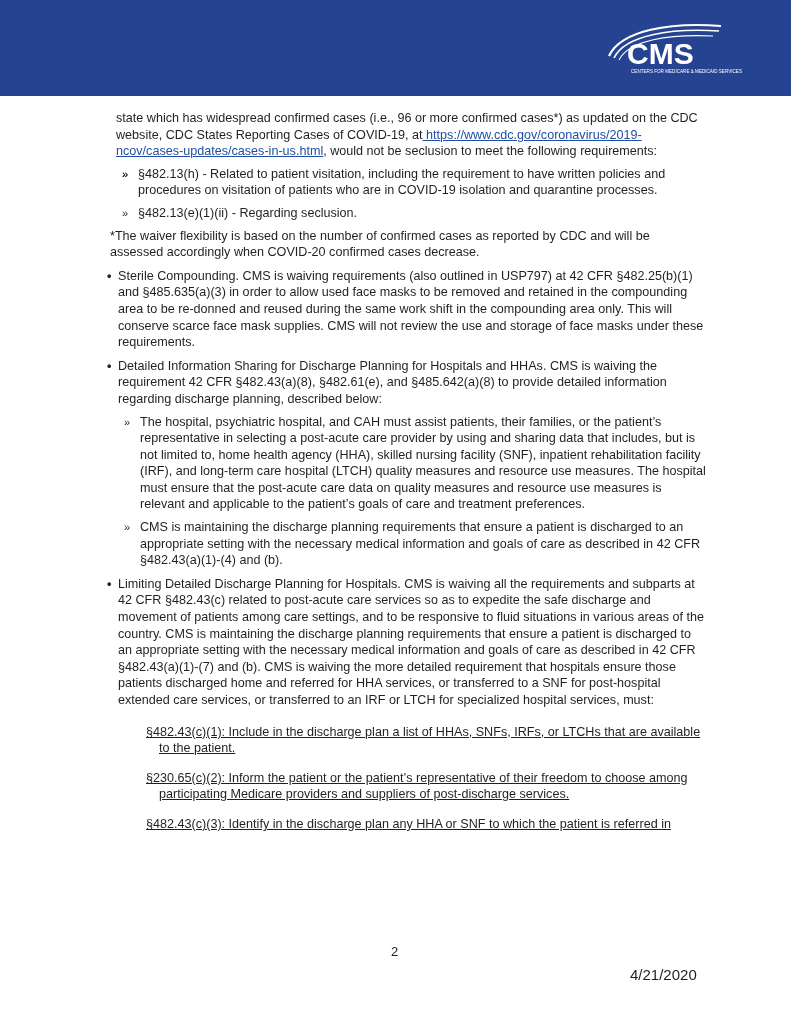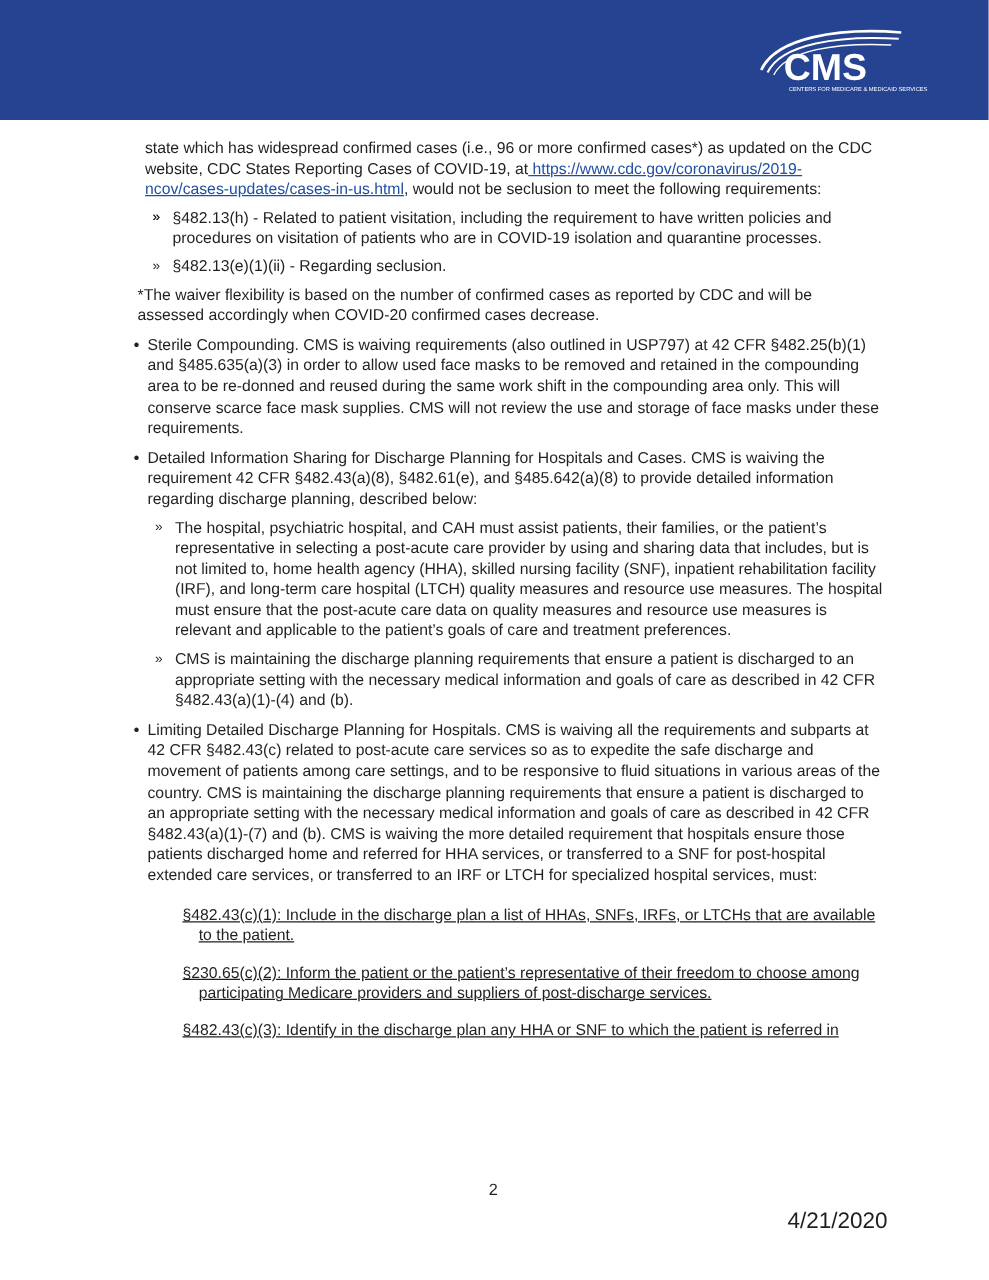--- a/index.html
+++ b/index.html
@@ -14,21 +14,21 @@
   .sub { position: relative; padding-left: 22px; margin-top: 6px; }
   .sub .mark { position: absolute; left: 6px; top: 0; font-size: 11px; }
   .note { margin-left: -6px; margin-top: 6px; }
   .bullet { position: relative; padding-left: 14px; margin-top: 7px; margin-left: -12px; }
   .bullet .dot { position: absolute; left: 3px; top: 0; font-weight: bold; }
   .bullet .lead { font-weight: normal; }
   .bullet .sub { margin-left: 0px; }
   .sect { position: relative; padding-left: 43px; text-indent: -13px; margin-top: 13px; text-decoration: underline; }
   .sect:first-of-type { margin-top: 15px; }
   .pagenum { position: absolute; left: 391px; top: 944px; font-size: 13px; }
-  .date { position: absolute; left: 630px; top: 966px; font-size: 18px; text-align: center; }
+  .date { position: absolute; left: 630px; top: 966px; font-size: 15px; text-align: center; }
 </style>
 </head>
 <body>
 
 <div class="header">
   <div class="logo">
     <svg viewBox="0 0 160 60">
       <path d="M8 38 C 20 12, 70 4, 120 8" stroke="#ffffff" stroke-width="2.2" fill="none"></path>
       <path d="M13 40 C 24 17, 70 10, 118 13" stroke="#ffffff" stroke-width="1.6" fill="none"></path>
       <path d="M18 42 C 28 22, 68 16, 112 18" stroke="#ffffff" stroke-width="1.1" fill="none"></path>
@@ -47,21 +47,21 @@
 
   <p class="para note">*The waiver flexibility is based on the number of confirmed cases as reported by CDC and will be assessed accordingly when COVID-20 confirmed cases decrease.</p>
 
   <div class="bullet">
     <span class="dot">•</span>
     <span class="lead">Sterile Compounding.</span><span> CMS is waiving requirements (also outlined in USP797) at 42 CFR §482.25(b)(1) and §485.635(a)(3) in order to allow used face masks to be removed and retained in the compounding area to be re-donned and reused during the same work shift in the compounding area only. This will conserve scarce face mask supplies. CMS will not review the use and storage of face masks under these requirements.</span>
   </div>
 
   <div class="bullet">
     <span class="dot">•</span>
-    <span class="lead">Detailed Information Sharing for Discharge Planning for Hospitals and Cases.</span><span> CMS is waiving the requirement 42 CFR §482.43(a)(8), §482.61(e), and §485.642(a)(8) to provide detailed information regarding discharge planning, described below:</span>
+    <span class="lead">Detailed Information Sharing for Discharge Planning for Hospitals and HHAs.</span><span> CMS is waiving the requirement 42 CFR §482.43(a)(8), §482.61(e), and §485.642(a)(8) to provide detailed information regarding discharge planning, described below:</span>
     <div class="sub"><span class="mark">»</span><span>The hospital, psychiatric hospital, and CAH must assist patients, their families, or the patient’s representative in selecting a post-acute care provider by using and sharing data that includes, but is not limited to, home health agency (HHA), skilled nursing facility (SNF), inpatient rehabilitation facility (IRF), and long-term care hospital (LTCH) quality measures and resource use measures. The hospital must ensure that the post-acute care data on quality measures and resource use measures is relevant and applicable to the patient’s goals of care and treatment preferences.</span></div>
     <div class="sub"><span class="mark">»</span><span>CMS is maintaining the discharge planning requirements that ensure a patient is discharged to an appropriate setting with the necessary medical information and goals of care as described in 42 CFR §482.43(a)(1)-(4) and (b).</span></div>
   </div>
 
   <div class="bullet">
     <span class="dot">•</span>
     <span class="lead">Limiting Detailed Discharge Planning for Hospitals.</span><span> CMS is waiving all the requirements and subparts at 42 CFR §482.43(c) related to post-acute care services so as to expedite the safe discharge and movement of patients among care settings, and to be responsive to fluid situations in various areas of the country. CMS is maintaining the discharge planning requirements that ensure a patient is discharged to an appropriate setting with the necessary medical information and goals of care as described in 42 CFR §482.43(a)(1)-(7) and (b). CMS is waiving the more detailed requirement that hospitals ensure those patients discharged home and referred for HHA services, or transferred to a SNF for post-hospital extended care services, or transferred to an IRF or LTCH for specialized hospital services, must:</span>
   </div>
 
   <div>

